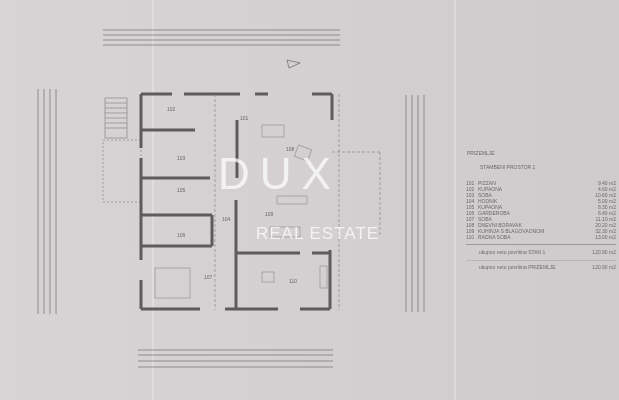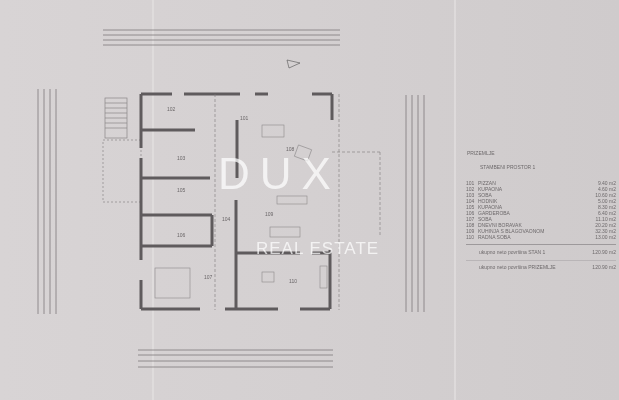--- a/index.html
+++ b/index.html
@@ -13,21 +13,21 @@
   .legend .row { display:flex; height:6px; line-height:6px; }
   .legend .num { width:12px; }
   .legend .name { flex:1; }
   .legend .val { width:32px; text-align:right; }
   .legend .sum { display:flex; margin-top:4px; padding-top:3px; border-top:1px solid #9d999b; height:8px; line-height:8px; }
   .legend .sum .name { padding-left:13px; }
   .legend .sum2 { display:flex; margin-top:4px; padding-top:2px; border-top:1px solid #b9b5b7; height:8px; line-height:8px; }
   .legend .sum2 .name { padding-left:13px; }
   .wm { position:absolute; color:rgba(255,255,255,.72); font-family:"Liberation Sans", sans-serif; }
   .wm-big { left:218px; top:142px; font-size:44px; letter-spacing:10px; font-weight:400; line-height:64px; }
-  .wm-small { left:256px; top:225px; font-size:17px; letter-spacing:1px; line-height:18px;margin-top:15px; }
+  .wm-small { left:256px; top:225px; font-size:17px; letter-spacing:1px; line-height:18px; }
   .room-num { position:absolute; font-size:5px; color:#6a6668; }
 </style>
 </head>
 <body>
 
 <div class="paper"></div>
 <div class="fold" style="left:152px"></div>
 <div class="fold" style="left:454px"></div>
 
 <svg width="619" height="400">

